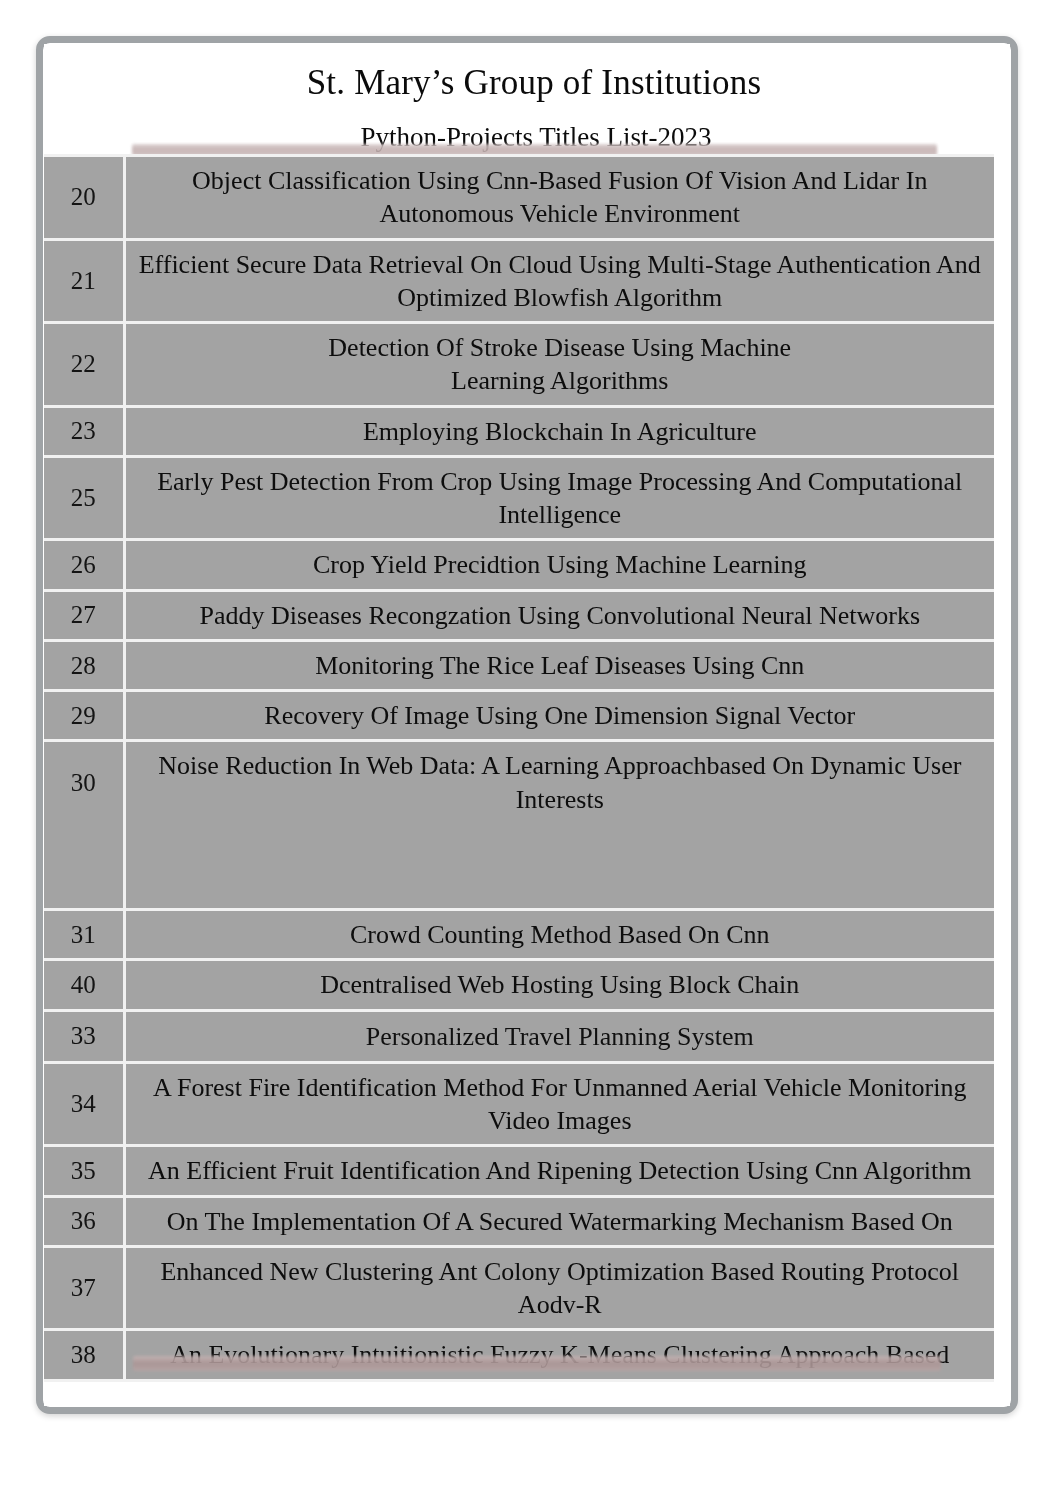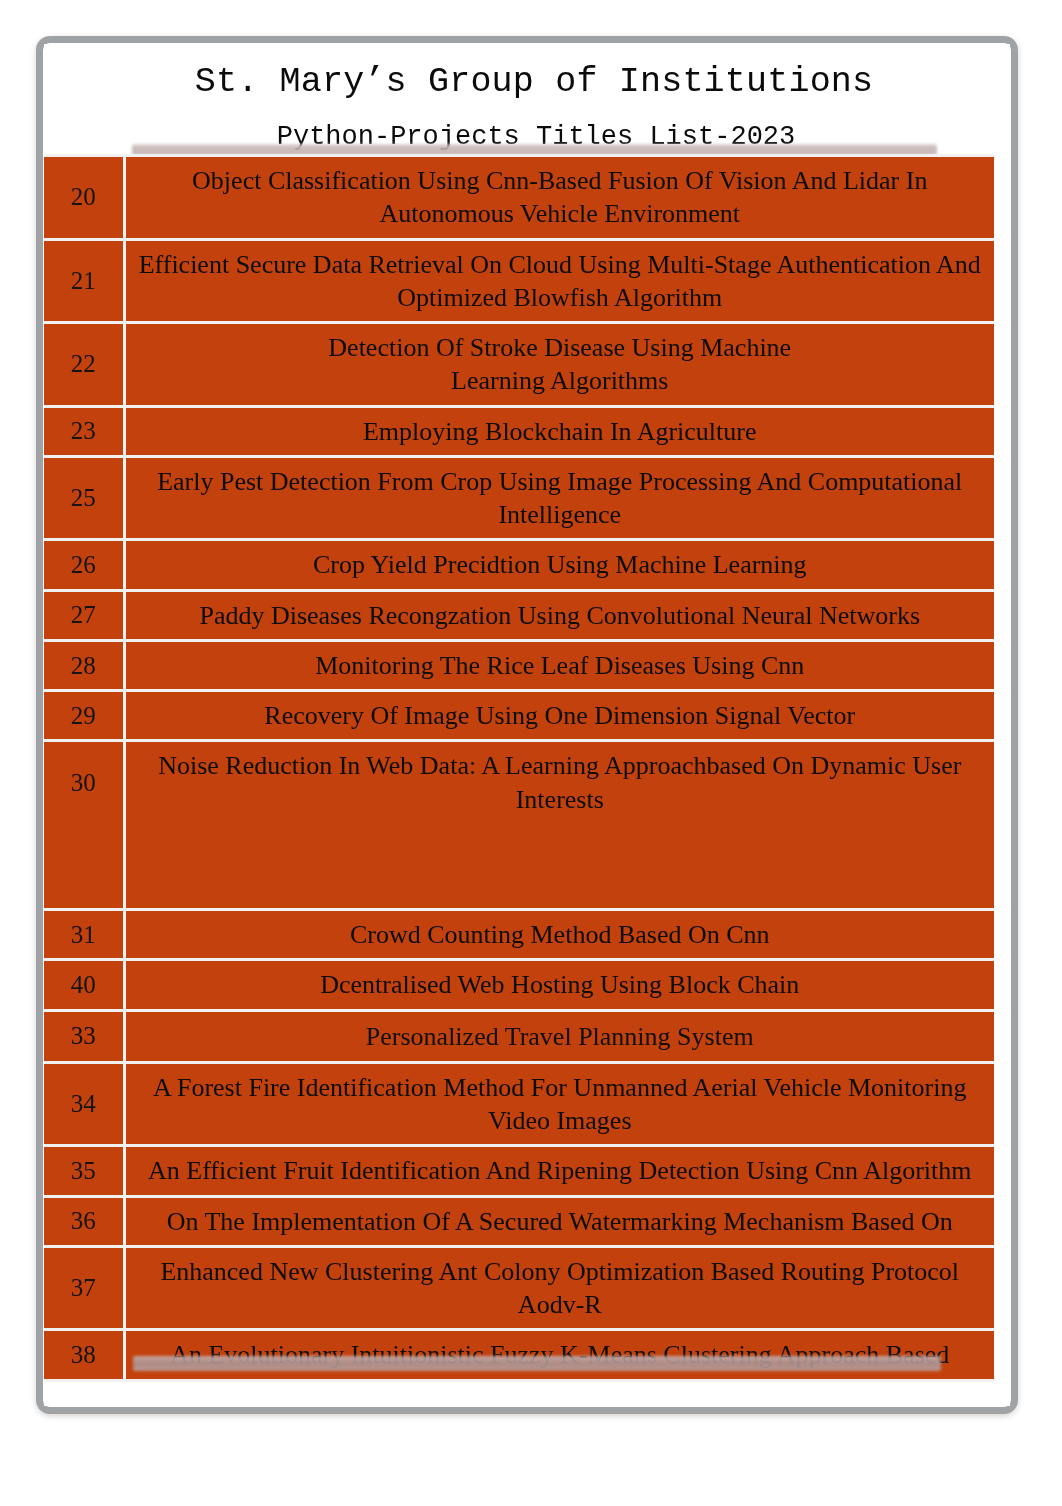--- a/index.html
+++ b/index.html
@@ -33,21 +33,20 @@
     width: 966px;
     height: 1362px;
     background: #ffffff;
     overflow: hidden;
   }
 
   
   .doc-header {
     text-align: center;
     padding-top: 18px;
-    font-family: Liberation Mono, monospace;
   }
   .org-title {
     font-size: 35px;
     line-height: 1.18;
     color: #0b0b0b;
     letter-spacing: 0.2px;
     padding-left: 14px;
   }
   .list-subtitle {
     font-size: 27px;
@@ -81,21 +80,21 @@
 
   
   .titles-table {
     position: absolute;
     left: 0px;
     top: 110px;
     width: 950px;
     border-collapse: collapse;
     table-layout: fixed;
   }
-  .titles-table tr { background: #c2410c; }
+  .titles-table tr { background: #a3a3a3; }
   .titles-table td {
     border-top: 3px solid #f1f1f1;
     border-bottom: 3px solid #f1f1f1;
     vertical-align: middle;
     padding: 7px 4px;
   }
   .col-no {
     width: 80px;
     border-right: 3px solid #f1f1f1;
     text-align: center;

